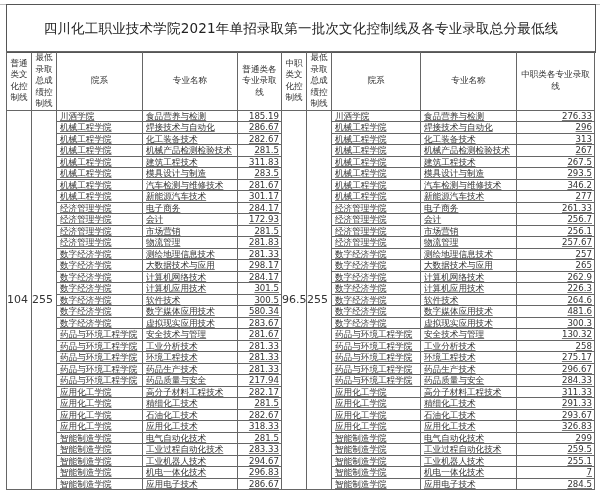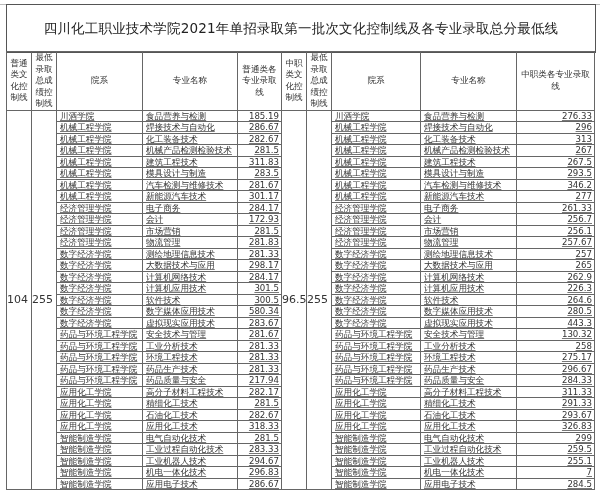--- a/index.html
+++ b/index.html
@@ -193,29 +193,29 @@
           <td class="dept">数字经济学院</td>
           <td class="major">软件技术</td>
           <td class="score">264.6</td>
         </tr>
         <tr>
           <td class="dept">数字经济学院</td>
           <td class="major">数字媒体应用技术</td>
           <td class="score">580.34</td>
           <td class="dept">数字经济学院</td>
           <td class="major">数字媒体应用技术</td>
-          <td class="score">280.5</td>
+          <td class="score">481.6</td>
         </tr>
         <tr>
           <td class="dept">数字经济学院</td>
           <td class="major">虚拟现实应用技术</td>
           <td class="score">283.67</td>
           <td class="dept">数字经济学院</td>
           <td class="major">虚拟现实应用技术</td>
-          <td class="score">443.3</td>
+          <td class="score">300.3</td>
         </tr>
         <tr>
           <td class="dept">药品与环境工程学院</td>
           <td class="major">安全技术与管理</td>
           <td class="score">281.67</td>
           <td class="dept">药品与环境工程学院</td>
           <td class="major">安全技术与管理</td>
           <td class="score">130.32</td>
         </tr>
         <tr>

